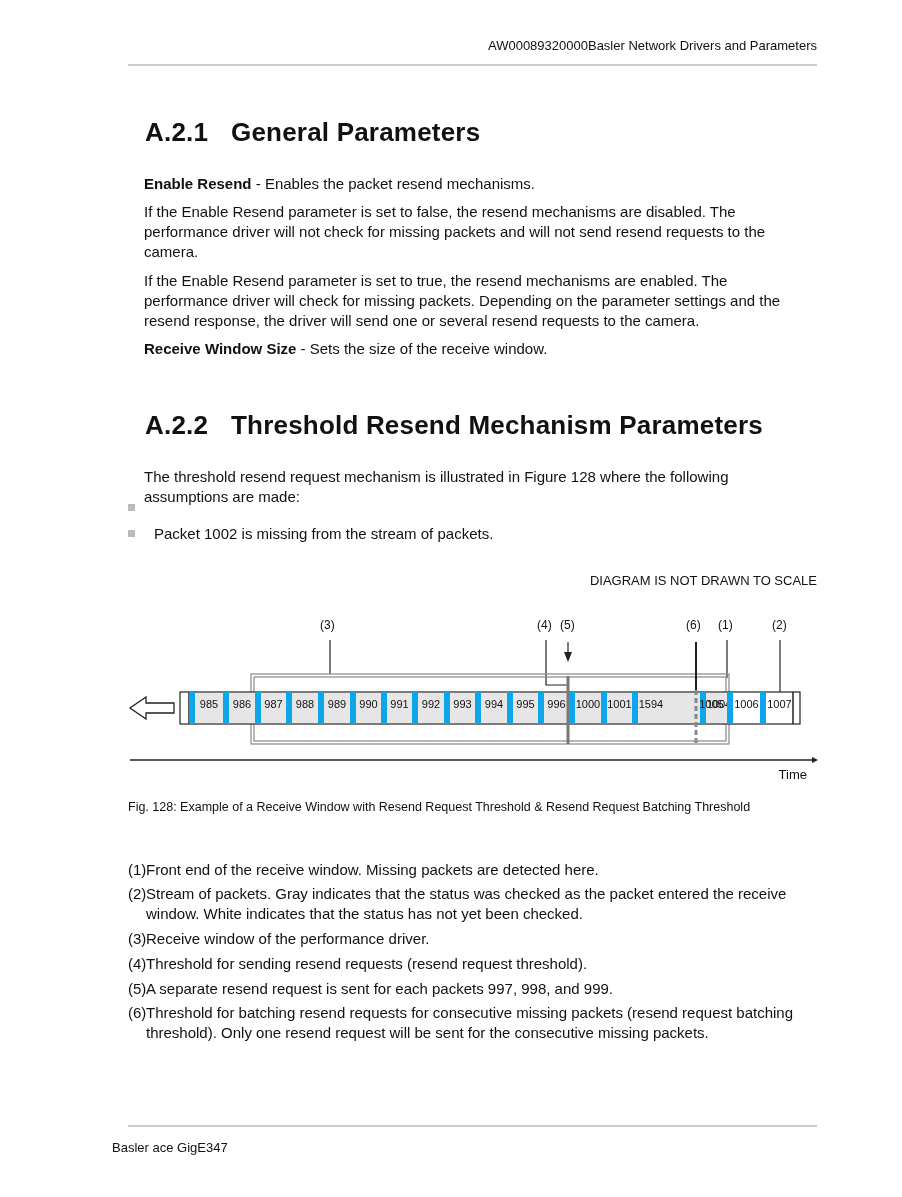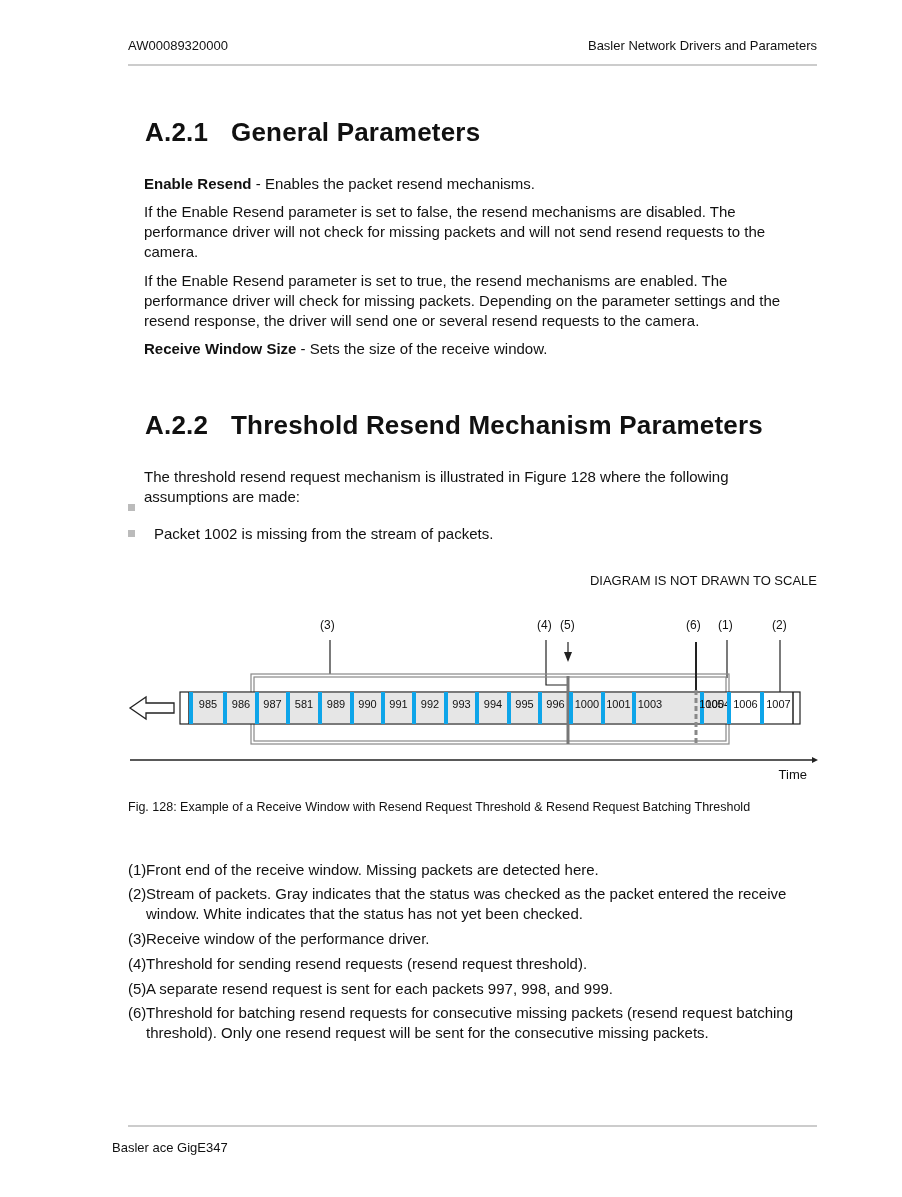--- a/index.html
+++ b/index.html
@@ -1,27 +1,27 @@
 <!DOCTYPE html>
 <html><head>
 <meta charset="utf-8">
 <style>
   html,body{margin:0;padding:0;background:#fff;}
   body{width:902px;height:1197px;position:relative;overflow:hidden;font-family:"Liberation Sans",sans-serif;color:#111;}
-  .hdr{position:absolute;top:38px;left:128px;right:85px;font-size:13px;display:flex;justify-content:space-between;gap:29px;}
+  .hdr{position:absolute;top:38px;left:128px;right:85px;font-size:13px;display:flex;justify-content:flex-end;}
   .hdr-line{position:absolute;top:64px;left:128px;right:85px;height:2px;background:#ccc;}
   h2{position:absolute;left:128px;margin:17px;font-size:26px;font-weight:bold;letter-spacing:0.2px;}
   h2 .num{display:inline-block;width:86px;}
   .p{position:absolute;left:128px;right:85px;font-size:15px;line-height:20px;margin:16px;}
   .p b{font-weight:bold;}
   .bullet{position:absolute;left:128px;font-size:15px;line-height:20px;}
   .bullet .sq{display:inline-block;width:7px;height:7px;background:#bbb;margin-right:19px;vertical-align:middle;position:relative;top:-2px;}
   .note{position:absolute;right:85px;top:573px;font-size:13px;}
   .lbl{position:absolute;font-size:12px;}
-  .cell{position:absolute;top:692px;height:32px;border-left:4px solid #0ea5e9;font-size:11px;text-align:center;line-height:24px;box-sizing:border-box;}
+  .cell{position:absolute;top:692px;height:32px;border-left:6px solid #0ea5e9;font-size:11px;text-align:center;line-height:24px;box-sizing:border-box;}
   .caption{position:absolute;left:128px;top:800px;font-size:12.5px;}
   .time{position:absolute;right:95px;top:767px;font-size:13px;}
   .li{position:absolute;left:128px;right:85px;font-size:15px;line-height:20px;}
   .li .n{position:absolute;left:0;}
   .li .t{margin-left:18px;display:block;}
   .ftr{position:absolute;top:1140px;left:112px;right:85px;font-size:13px;display:flex;justify-content:flex-start;}
   .ftr-line{position:absolute;top:1125px;left:128px;right:85px;height:2px;background:#ccc;}
 </style>
 </head>
 <body>
@@ -79,32 +79,32 @@
     <polygon points="130,708 146,697 146,703 174,703 174,713 146,713 146,719" fill="#fff" stroke="#222" stroke-width="1.3"></polygon>
 
     <line x1="130" y1="760" x2="812" y2="760" stroke="#222" stroke-width="1.3"></line>
     <polygon points="812,757 818,760 812,763" fill="#222"></polygon>
   </svg>
 
   <div>
     <div class="cell" style="left:189px;width:34px">985</div>
     <div class="cell" style="left:223px;width:32px">986</div>
     <div class="cell" style="left:255px;width:31px">987</div>
-    <div class="cell" style="left:286px;width:32px">581</div>
+    <div class="cell" style="left:286px;width:32px">988</div>
     <div class="cell" style="left:318px;width:32px">989</div>
     <div class="cell" style="left:350px;width:31px">990</div>
     <div class="cell" style="left:381px;width:31px">991</div>
     <div class="cell" style="left:412px;width:32px">992</div>
     <div class="cell" style="left:444px;width:31px">993</div>
     <div class="cell" style="left:475px;width:32px">994</div>
     <div class="cell" style="left:507px;width:31px">995</div>
     <div class="cell" style="left:538px;width:31px">996</div>
     <div class="cell" style="left:569px;width:32px">1000</div>
     <div class="cell" style="left:601px;width:31px">1001</div>
-    <div class="cell" style="left:632px;width:32px">1003</div>
+    <div class="cell" style="left:632px;width:32px">1594</div>
     <div class="cell" style="left:700px;width:32px">1004</div>
     <div class="cell" style="left:696px;width:31px;border-left:none">1005</div>
     <div class="cell" style="left:727px;width:33px">1006</div>
     <div class="cell" style="left:760px;width:33px">1007</div>
   </div>
 
   <span class="time">Time</span>
 </div>
 
 <div class="caption">Fig. 128:  Example of a Receive Window with Resend Request Threshold &amp; Resend Request Batching Threshold</div>

